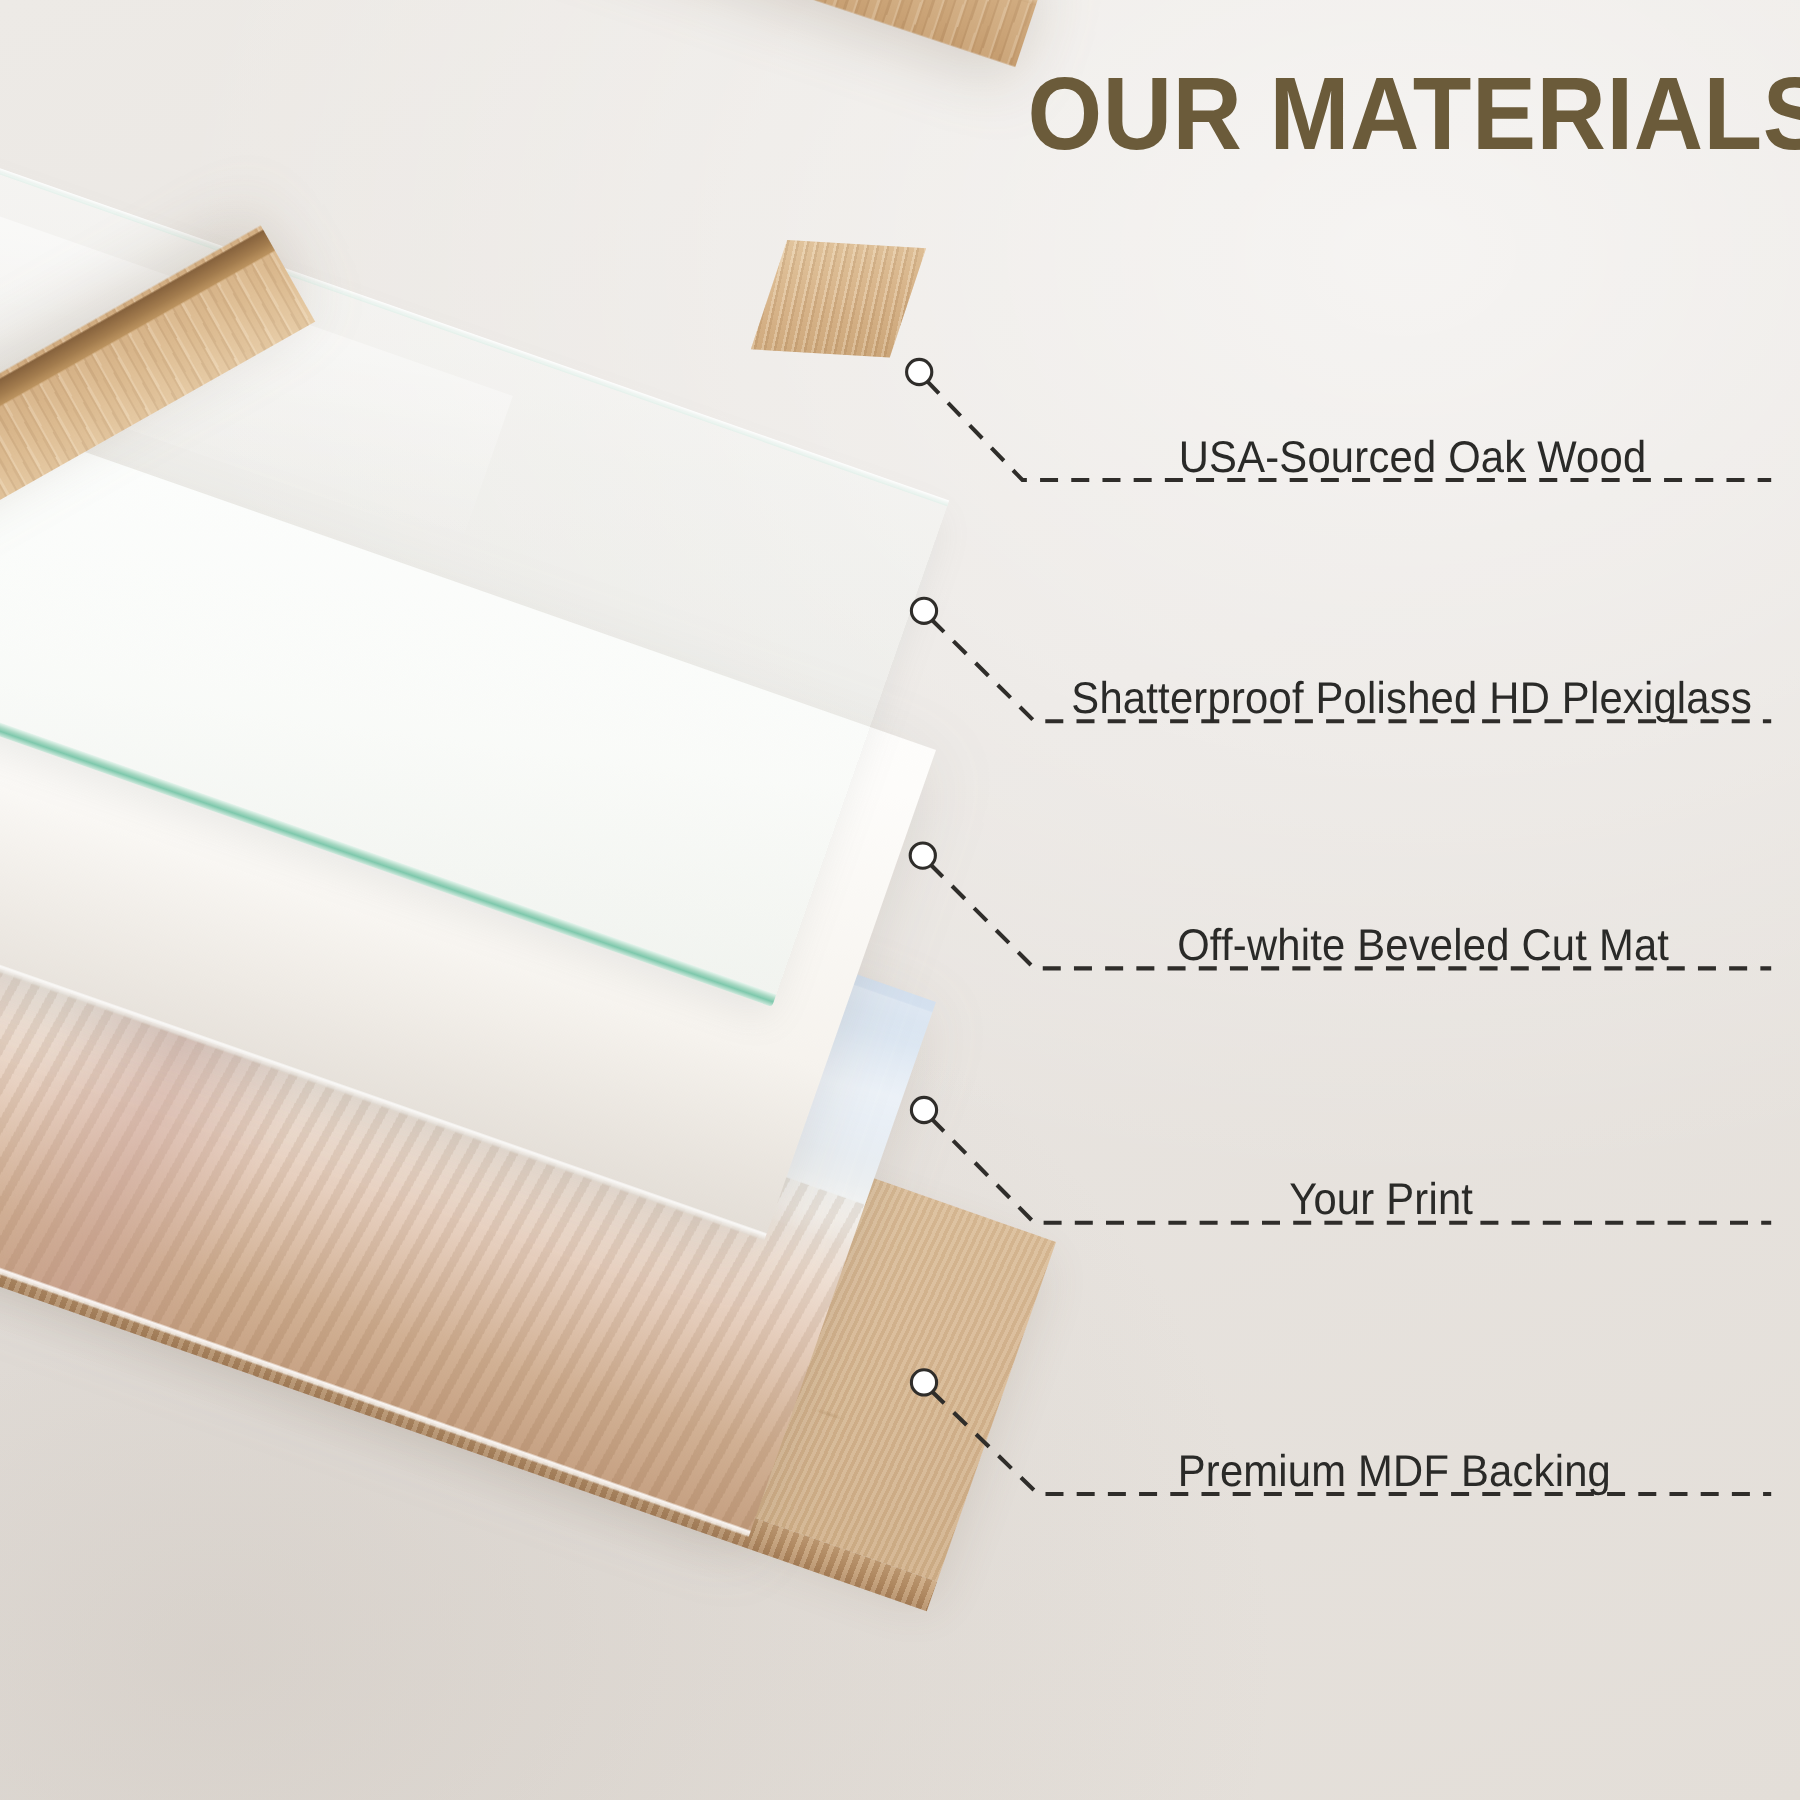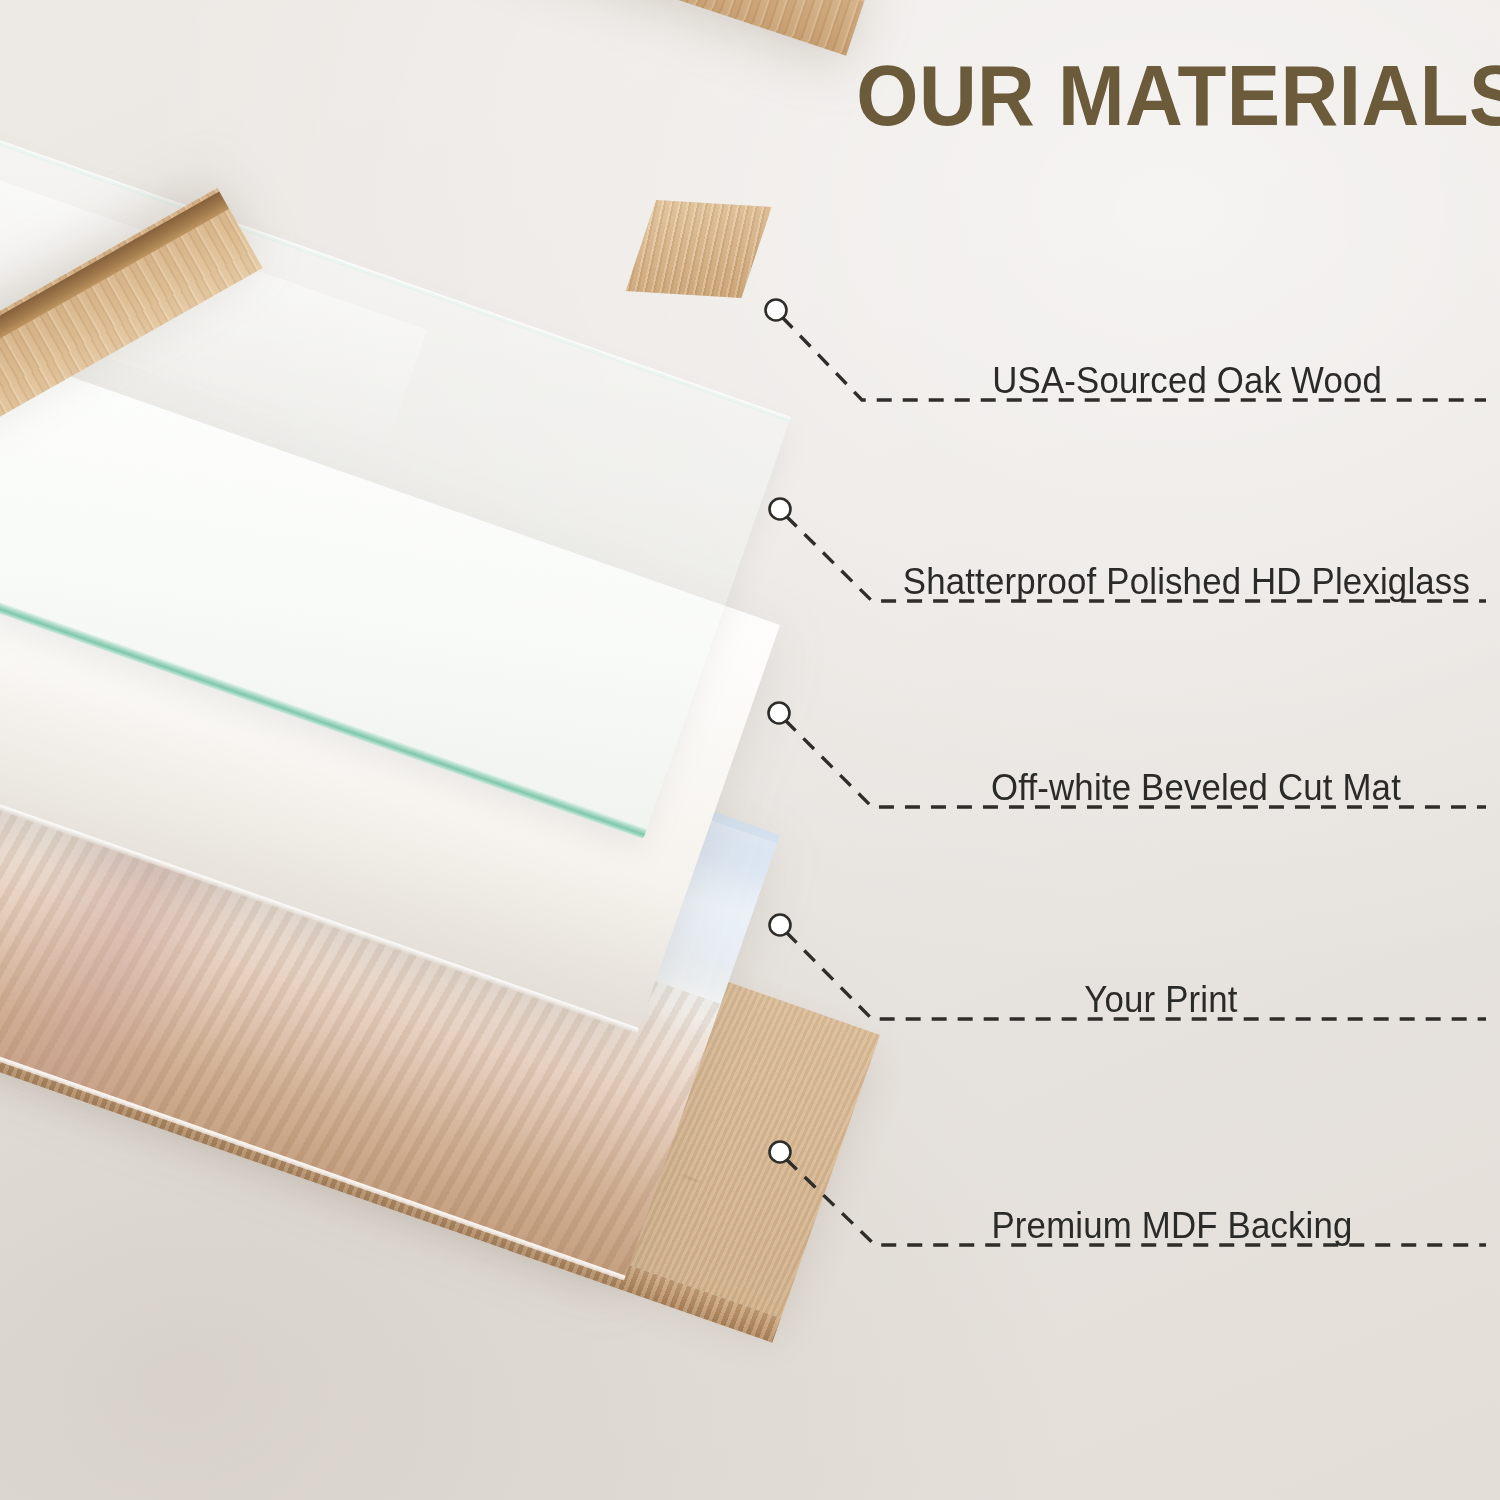--- a/index.html
+++ b/index.html
@@ -281,21 +281,21 @@
   .miter-cap::after {
     content: "";
     position: absolute; inset: -20%;
     background: repeating-linear-gradient(84deg,
       rgba(255,244,224,0.28) 0 2px,
       rgba(164,124,80,0.22) 2px 4px,
       rgba(214,178,132,0.14) 4px 8px);
   }
 
   
-  .callouts { position: absolute; inset: 0; margin-left: 10px; }
+  .callouts { position: absolute; inset: 0; }
   .callout-svg { position: absolute; inset: 0; width: 1500px; height: 1500px; }
 
   .callout-label {
     position: absolute;
     font-family: "Liberation Sans Narrow", "Liberation Sans", sans-serif;
     font-size: 37px;
     font-weight: 400;
     color: #2a2a28;
     white-space: nowrap;
     transform: scaleX(0.94);

